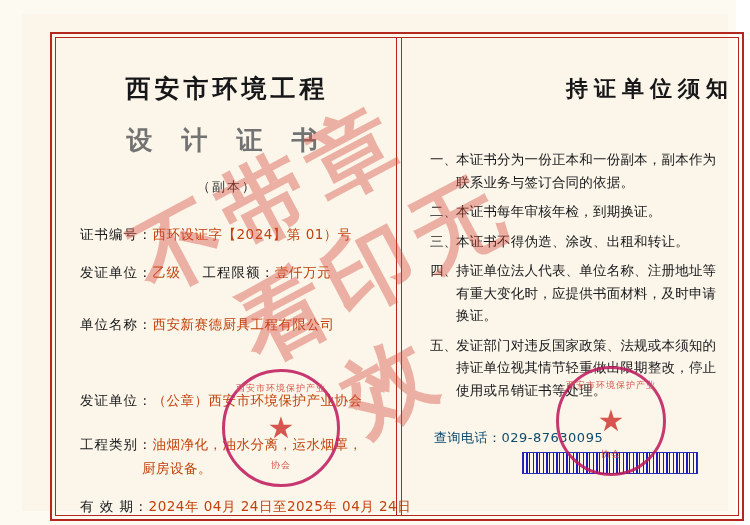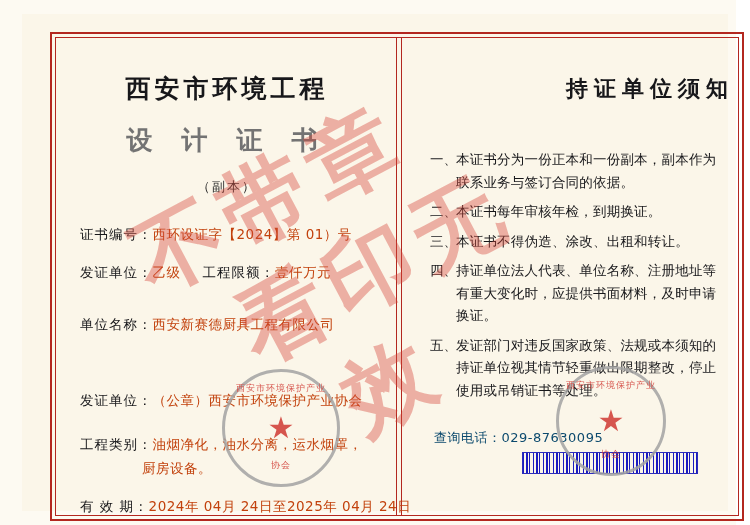--- a/index.html
+++ b/index.html
@@ -186,21 +186,21 @@
         #1b1bbf 3px, #1b1bbf 5px,
         #fbf6e9 5px, #fbf6e9 6px,
         #1b1bbf 6px, #1b1bbf 7px,
         #fbf6e9 7px, #fbf6e9 10px);
   }
 
   
   .seal {
     position: absolute;
     border-radius: 50%;
-    border: 3px solid #a3a3a3;
+    border: 3px solid #be185d;
     color: #d03a33;
     opacity: 0.85;
   }
   .seal .seal-star {
     position: absolute;
     left: 50%;
     top: 50%;
     transform: translate(-50%, -50%);
     font-size: 30px;
     line-height: 1;

